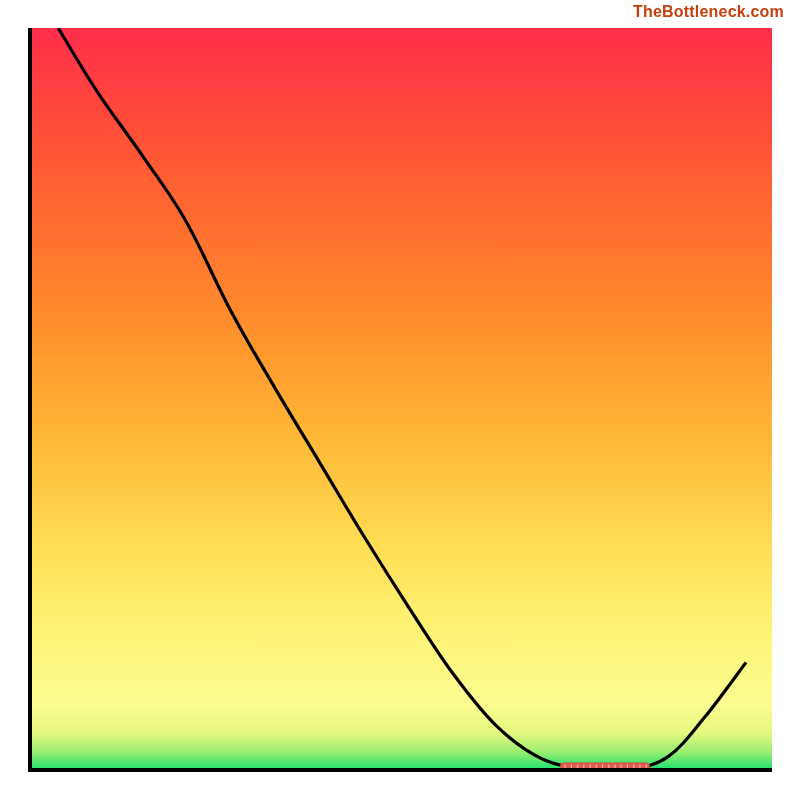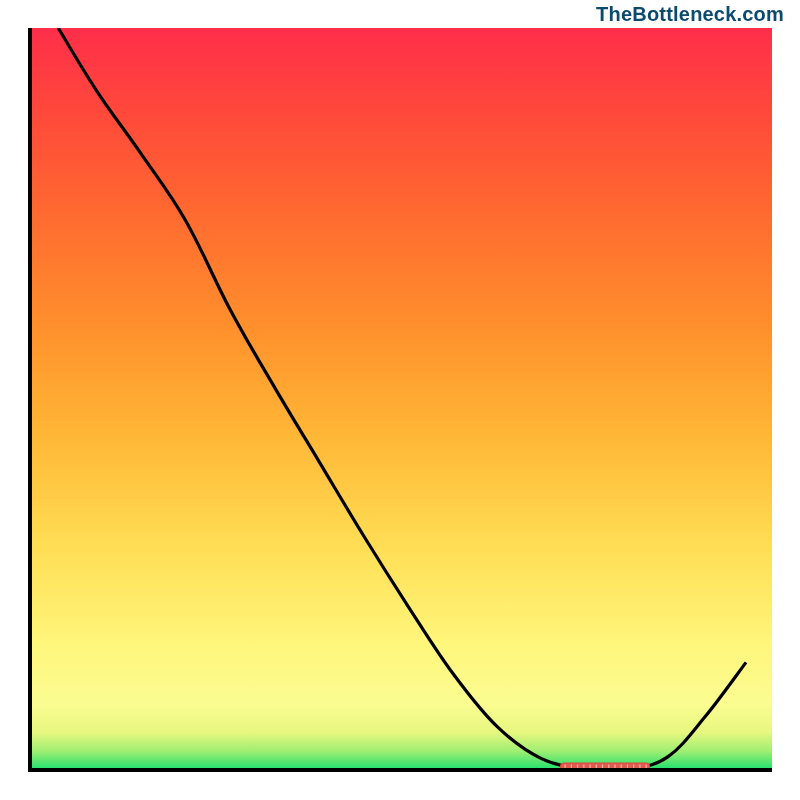--- a/index.html
+++ b/index.html
@@ -12,23 +12,23 @@
   }
   .chart-container {
     position: relative;
     width: 800px;
     height: 800px;
   }
   .watermark {
     position: absolute;
     top: 3px;
     right: 16px;
-    font-size: 20px;
+    font-size: 16px;
     font-weight: 600;
-    color: #0c4a6e;
+    color: #c2410c;
     letter-spacing: 0.2px;
   }
   svg.plot {
     position: absolute;
     left: 0;
     top: 0;
   }
 </style>
 </head>
 <body>

